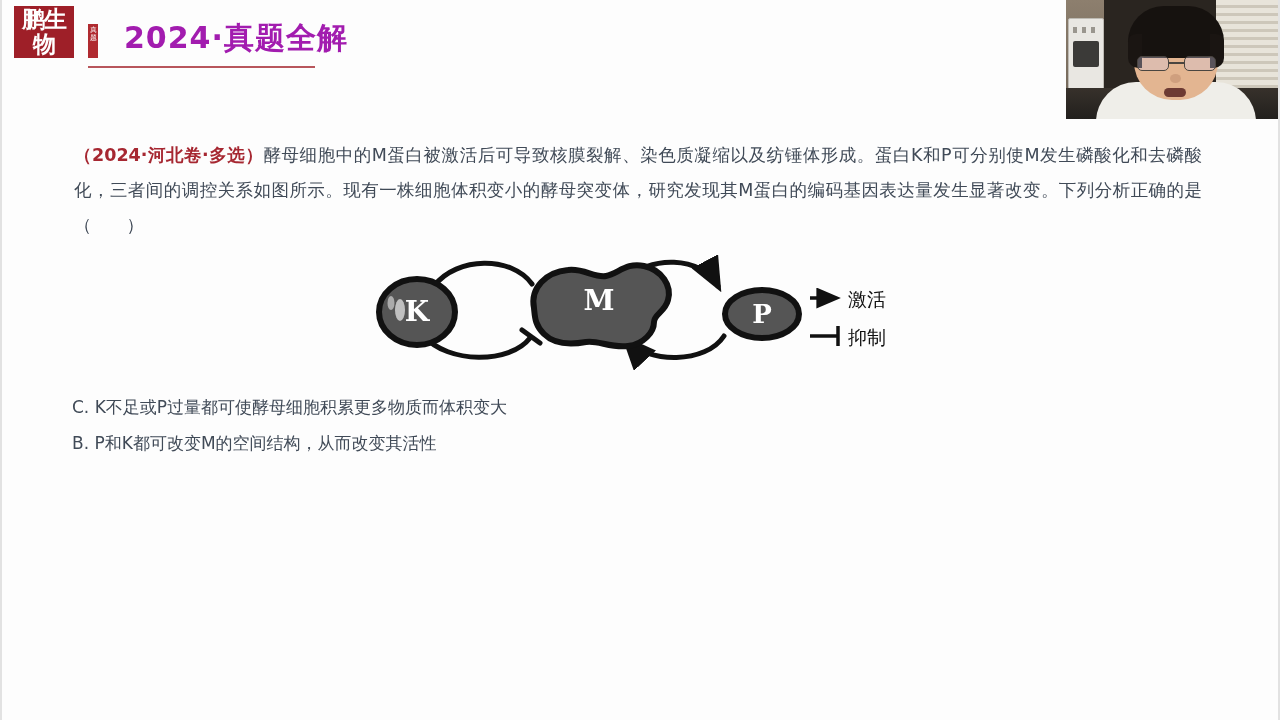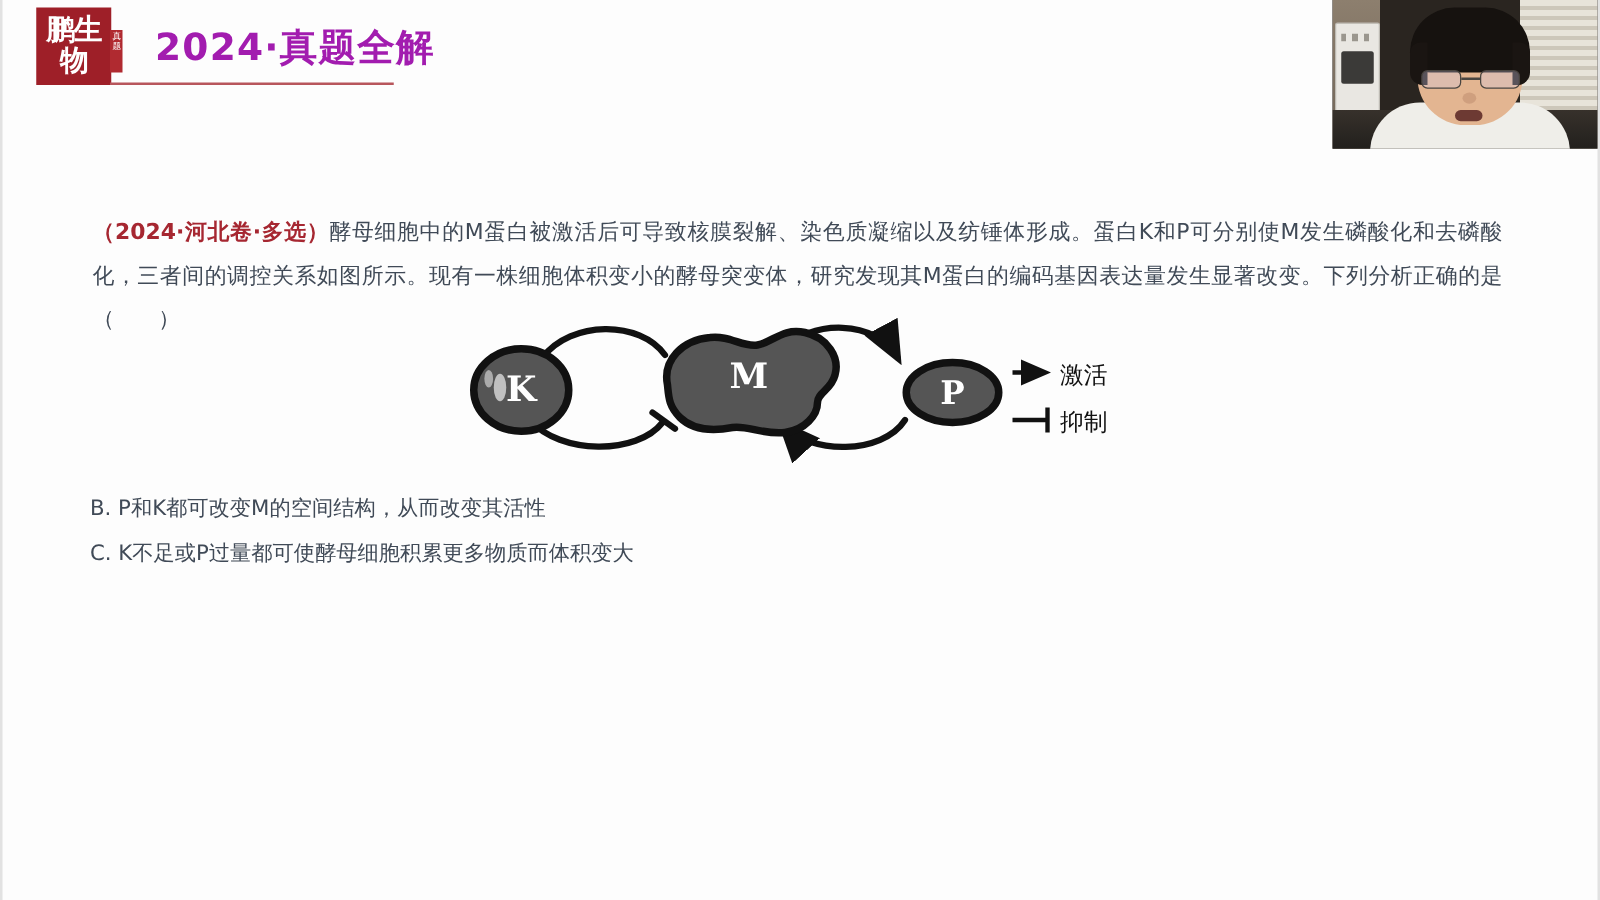--- a/index.html
+++ b/index.html
@@ -29,24 +29,24 @@
 
   
   #header {
     position: absolute;
     left: 0; top: 0;
     width: 1280px;
     height: 108px;
   }
   .logo-box {
     position: absolute;
-    left: 27px;
+    left: 12px;
     top: 6px;
     width: 60px;
-    height: 62px;
+    height: 52px;
     background: #9e1f28;
     color: #ffffff;
     display: flex;
     align-items: center;
     justify-content: center;
     line-height: 1;
   }
   .logo-text {
     font-family: "DejaVu Sans", sans-serif;
     font-size: 23px;
@@ -199,21 +199,20 @@
   #question {
     position: absolute;
     left: 72px;
     top: 138px;
     width: 1128px;
     font-family: "DejaVu Sans", sans-serif;
     font-size: 17.5px;
     line-height: 35px;
     color: #404a57;
     text-align: justify;
-    margin-top: 31px;
   }
   .q-tag {
     color: #a62731;
     font-weight: bold;
   }
 
   
   #diagram {
     position: absolute;
     left: 360px;
@@ -347,22 +346,22 @@
           <line x1="448" y1="88" x2="476" y2="88" stroke="#111111" stroke-width="3.5"></line>
           <line x1="476" y1="78" x2="476" y2="98" stroke="#111111" stroke-width="3.5"></line>
           <text x="486" y="96" class="legend-label">抑制</text>
         </g>
       </g>
     </svg>
   </div>
 
   <div id="options">
     <div class="option">
+      <span>C.</span>
+      <span>K不足或P过量都可使酵母细胞积累更多物质而体积变大</span>
+    </div>
+    <div class="option">
       <span>B.</span>
       <span>P和K都可改变M的空间结构，从而改变其活性</span>
     </div>
-    <div class="option">
-      <span>C.</span>
-      <span>K不足或P过量都可使酵母细胞积累更多物质而体积变大</span>
-    </div>
   </div>
 
 </div>
 
 </body></html>

